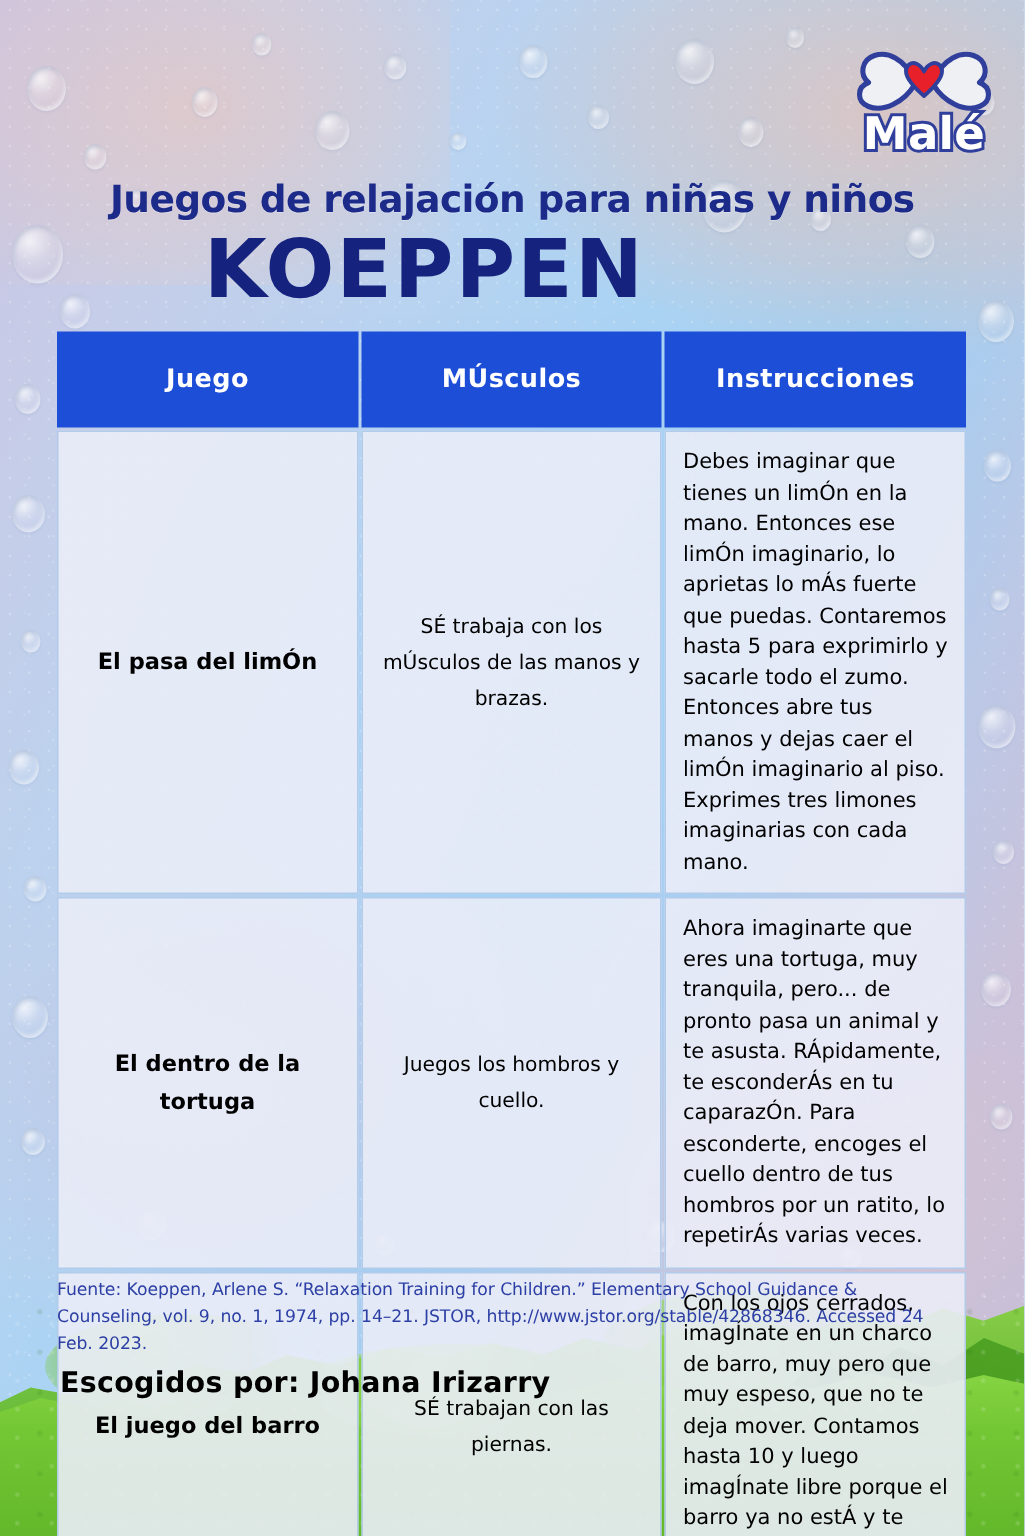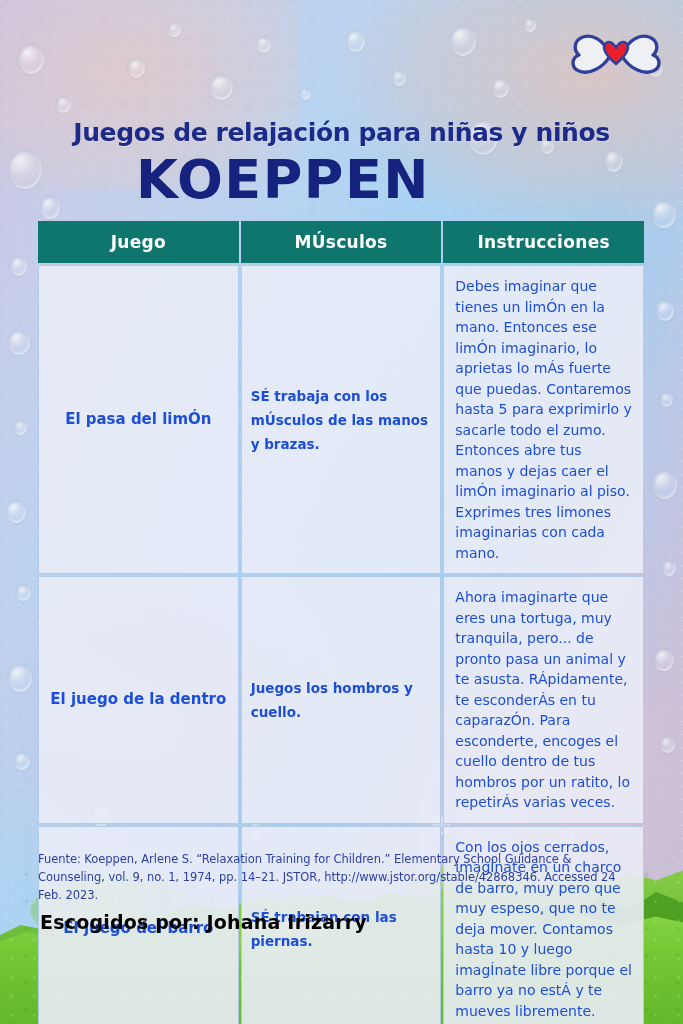--- a/index.html
+++ b/index.html
@@ -119,39 +119,39 @@
     font-size:54px;line-height:60px;letter-spacing:1.5px;color:#16237e;
   }
 
   
   .table{
     position:absolute;left:36px;top:219px;width:610px;
     border-collapse:separate;border-spacing:2px;
     table-layout:fixed;
   }
   .table th{
-    background:#0f766e;color:#ffffff;
+    background:#1d4ed8;color:#ffffff;
     font-family:"DejaVu Sans", sans-serif;font-weight:700;
     font-size:17px;letter-spacing:.3px;
-    padding:11px 4px;text-align:center;vertical-align:middle;
+    padding:22px 4px;text-align:center;vertical-align:middle;
   }
   .table td{
     background:rgba(234,236,247,.90);
     border:1px solid rgba(168,198,232,.85);
     vertical-align:middle;
-    color:#1d4ed8;
+    color:#000000;
     font-family:"DejaVu Sans", sans-serif;
   }
   .c-game{
     width:119px;text-align:center;font-size:15px;line-height:25px;
     font-weight:700;color:#2b3d9e;padding:8px 7px;
   }
   .c-muscle{
-    width:137px;font-size:13.5px;line-height:24px;
-    font-weight:700;color:#2f45a8;padding:8px 9px;
+    width:137px;text-align:center;font-size:13.5px;line-height:24px;
+    font-weight:400;color:#2f45a8;padding:8px 9px;
   }
   .c-instr{
     text-align:left;font-size:14px;line-height:20.5px;
     padding:10px 11px;color:#3b4fb5;vertical-align:top;
   }
 
   
   .source{
     position:absolute;left:38px;top:850px;width:600px;
     font-family:"DejaVu Sans", sans-serif;font-size:11.5px;line-height:18px;
@@ -233,41 +233,42 @@
   </div>
 
   <div class="logo">
     <svg class="logo-mark" viewBox="0 0 100 52">
       <g stroke="#2f3f9b" stroke-width="3.4" stroke-linejoin="round">
         <path d="M44 25 C36 11, 26 6, 17 9 C8 12, 7 22, 13 27 C5 30, 5 40, 13 43 C23 47, 37 40, 44 28 Z" fill="#eef0f4"></path>
         <path d="M56 25 C64 11, 74 6, 83 9 C92 12, 93 22, 87 27 C95 30, 95 40, 87 43 C77 47, 63 40, 56 28 Z" fill="#eef0f4"></path>
       </g>
       <path d="M50 36 C42 29, 38 24, 38 19.5 C38 15.5, 41.5 13, 45 14.5 C47.2 15.5, 49 17.6, 50 19.6 C51 17.6, 52.8 15.5, 55 14.5 C58.5 13, 62 15.5, 62 19.5 C62 24, 58 29, 50 36 Z" fill="#e8202a" stroke="#2f3f9b" stroke-width="2.6" stroke-linejoin="round"></path>
     </svg>
+    <div class="logo-word">Malé</div>
   </div>
 
   <div class="sub-title">Juegos de relajación para niñas y niños</div>
   <div class="main-title">KOEPPEN</div>
 
   <table class="table">
     <thead>
       <tr>
         <th class="h-game">Juego</th>
         <th class="h-musc">MÚsculos</th>
         <th class="h-instr">Instrucciones</th>
       </tr>
     </thead>
     <tbody>
       <tr>
         <td class="c-game">El pasa del limÓn</td>
         <td class="c-muscle">SÉ trabaja con los mÚsculos de las manos y brazas.</td>
         <td class="c-instr">Debes imaginar que tienes un limÓn en la mano. Entonces ese limÓn imaginario, lo aprietas lo mÁs fuerte que puedas. Contaremos hasta 5 para exprimirlo y sacarle todo el zumo. Entonces abre tus manos y dejas caer el limÓn imaginario al piso. Exprimes tres limones imaginarias con cada mano.</td>
       </tr>
       <tr>
-        <td class="c-game">El juego de la dentro</td>
+        <td class="c-game">El dentro de la tortuga</td>
         <td class="c-muscle">Juegos los hombros y cuello.</td>
         <td class="c-instr">Ahora imaginarte que eres una tortuga, muy tranquila, pero... de pronto pasa un animal y te asusta. RÁpidamente, te esconderÁs en tu caparazÓn. Para esconderte, encoges el cuello dentro de tus hombros por un ratito, lo repetirÁs varias veces.</td>
       </tr>
       <tr>
         <td class="c-game">El juego del barro</td>
         <td class="c-muscle">SÉ trabajan con las piernas.</td>
         <td class="c-instr">Con los ojos cerrados, imagÍnate en un charco de barro, muy pero que muy espeso, que no te deja mover. Contamos hasta 10 y luego imagÍnate libre porque el barro ya no estÁ y te mueves libremente.</td>
       </tr>
 
     </tbody>

